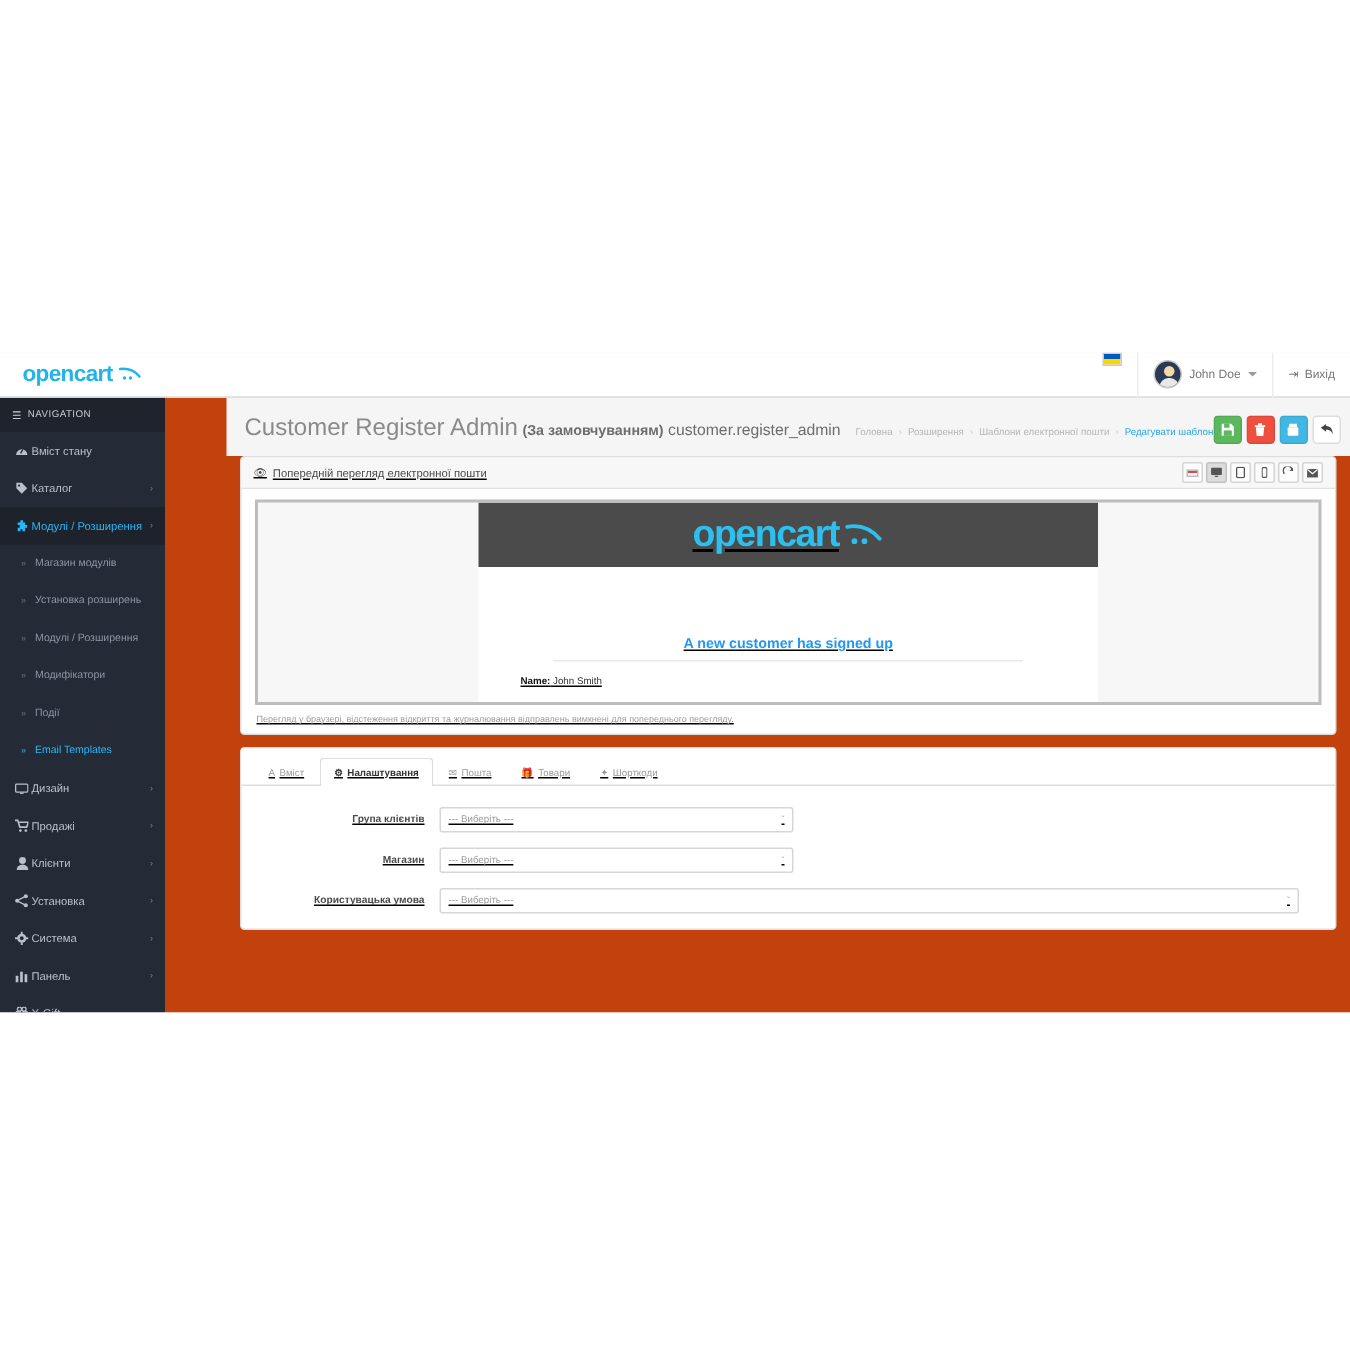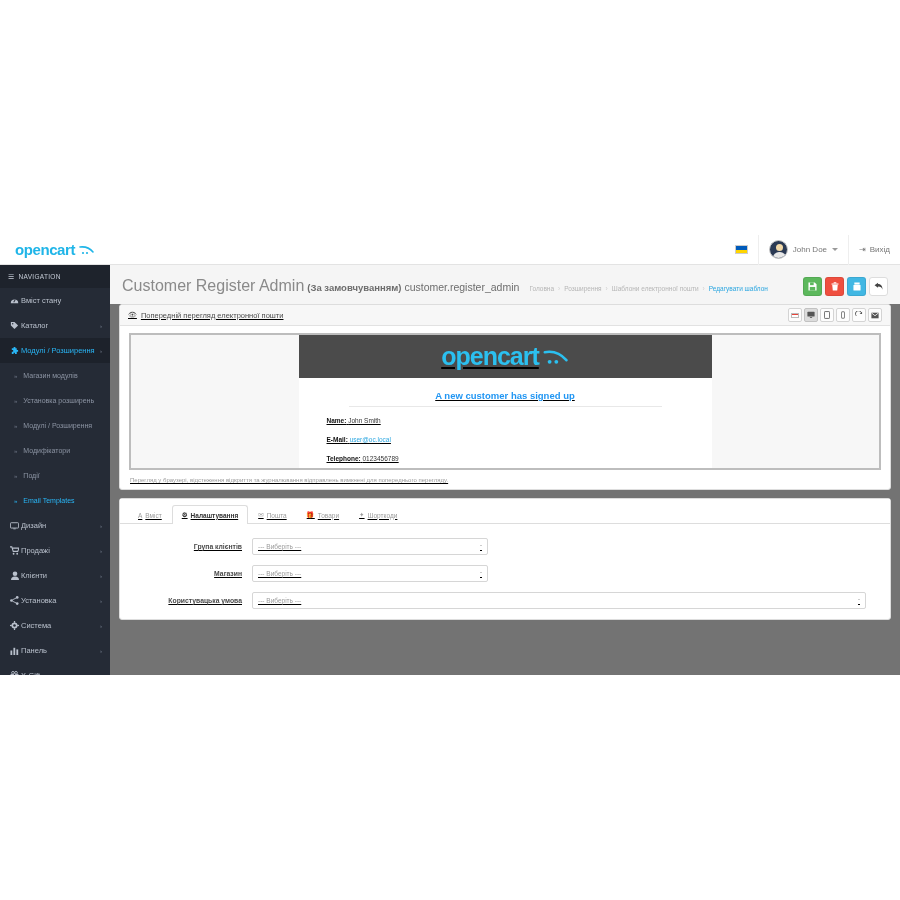--- a/index.html
+++ b/index.html
@@ -29,21 +29,21 @@
     width: 110px; height: 30px;
     display: flex; align-items: center; justify-content: center;
   }
   .brand-logo { display: flex; align-items: baseline; gap: 2px; }
   .brand-text {
     color: #1fb5e8; font-size: 15px; font-weight: bold;
     letter-spacing: -0.4px;
   }
   .brand-cart { margin-left: 2px; }
   .topbar-right {
-    margin-left: auto; display: flex; align-items: center;
+    margin-left: auto; display: flex; 
     height: 30px; font-size: 8px; color: #888;
   }
   .flag {
     width: 13px; height: 9px; margin-right: 10px;
     background: linear-gradient(#005bbb 0 50%, #ffd500 50% 100%);
     border: 1px solid #ccc;
   }
   .user-box {
     display: flex; align-items: center; gap: 5px;
     padding: 0 10px; height: 30px;
@@ -114,21 +114,21 @@
   .nav-sub {
     display: flex; align-items: center;
     height: 25px; padding: 0 8px 0 14px;
     color: #8c94a3; font-size: 7px;
   }
   .nav-sub.active { color: #29b6f6; }
   .nav-sub .chev { margin-right: 6px; font-size: 6px; color: #6c7484; }
   .nav-sub.active .chev { color: #29b6f6; }
 
   
-  .content { flex: 1; height: 410px; overflow: hidden; background: #737373; }
+  .content { flex: 1; height: 410px; overflow: hidden; background: #c2410c; padding-left: 41px; }
 
   .page-head {
     display: flex; align-items: center;
     padding: 10px 12px 8px 12px;
     background: #f5f5f5;
   }
   .page-title {
     font-size: 16px; color: #8a8a8a; font-weight: normal;
     white-space: nowrap;
   }
@@ -199,21 +199,21 @@
   }
   .email-body { width: 413px; background: #ffffff; }
   .email-header {
     height: 43px; background: #4b4b4b;
     display: flex; align-items: center; justify-content: center;
   }
   .email-logo {
     color: #2bc0f0; font-size: 25px; font-weight: bold;
     letter-spacing: -1px; display: flex; align-items: baseline;
   }
-  .email-content { padding: 12px 28px; }
+  .email-content { padding: 12px 28px; margin-top: 34px; }
   .email-title {
     text-align: center; color: #2196f3;
     font-size: 9.5px; font-weight: bold;
     padding-bottom: 5px; border-bottom: 1px solid #e8e8e8;
     margin: 0 22px 10px 22px;
   }
   .email-row { font-size: 6.5px; color: #333; margin-bottom: 12px; }
   .email-row b { color: #111; }
   .email-row a { color: #2ba6e0; text-decoration: none; }
 

